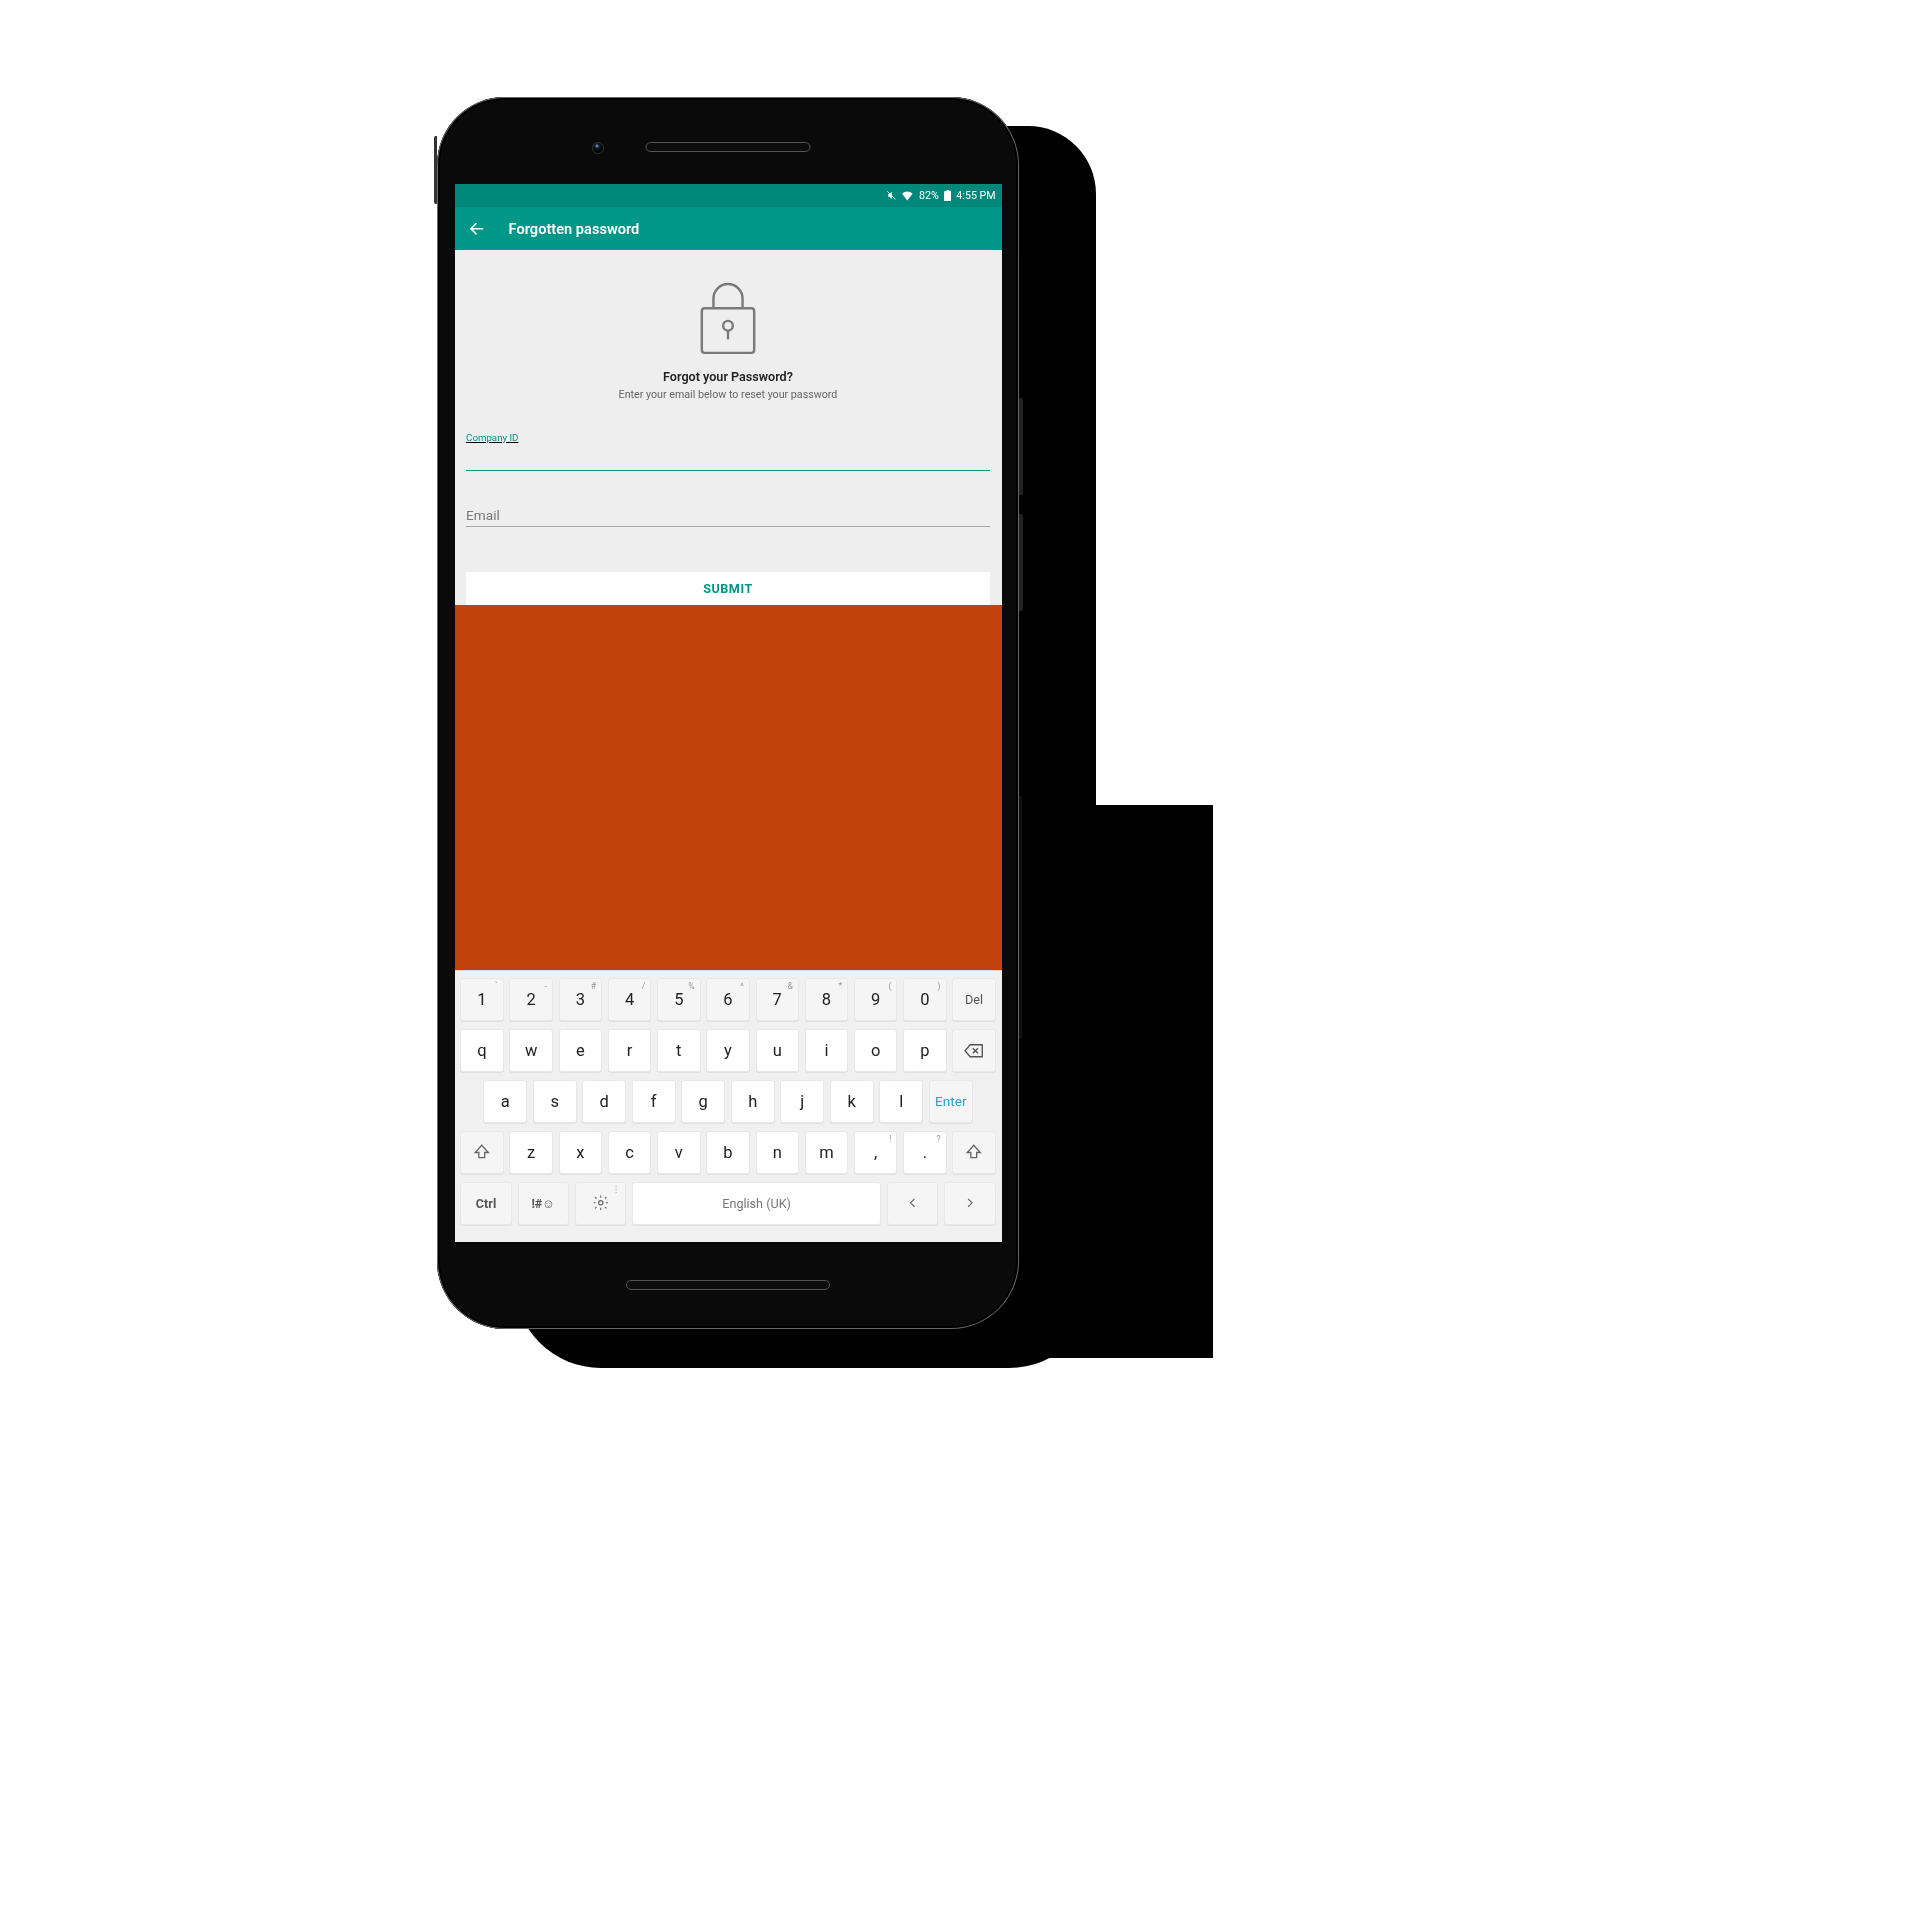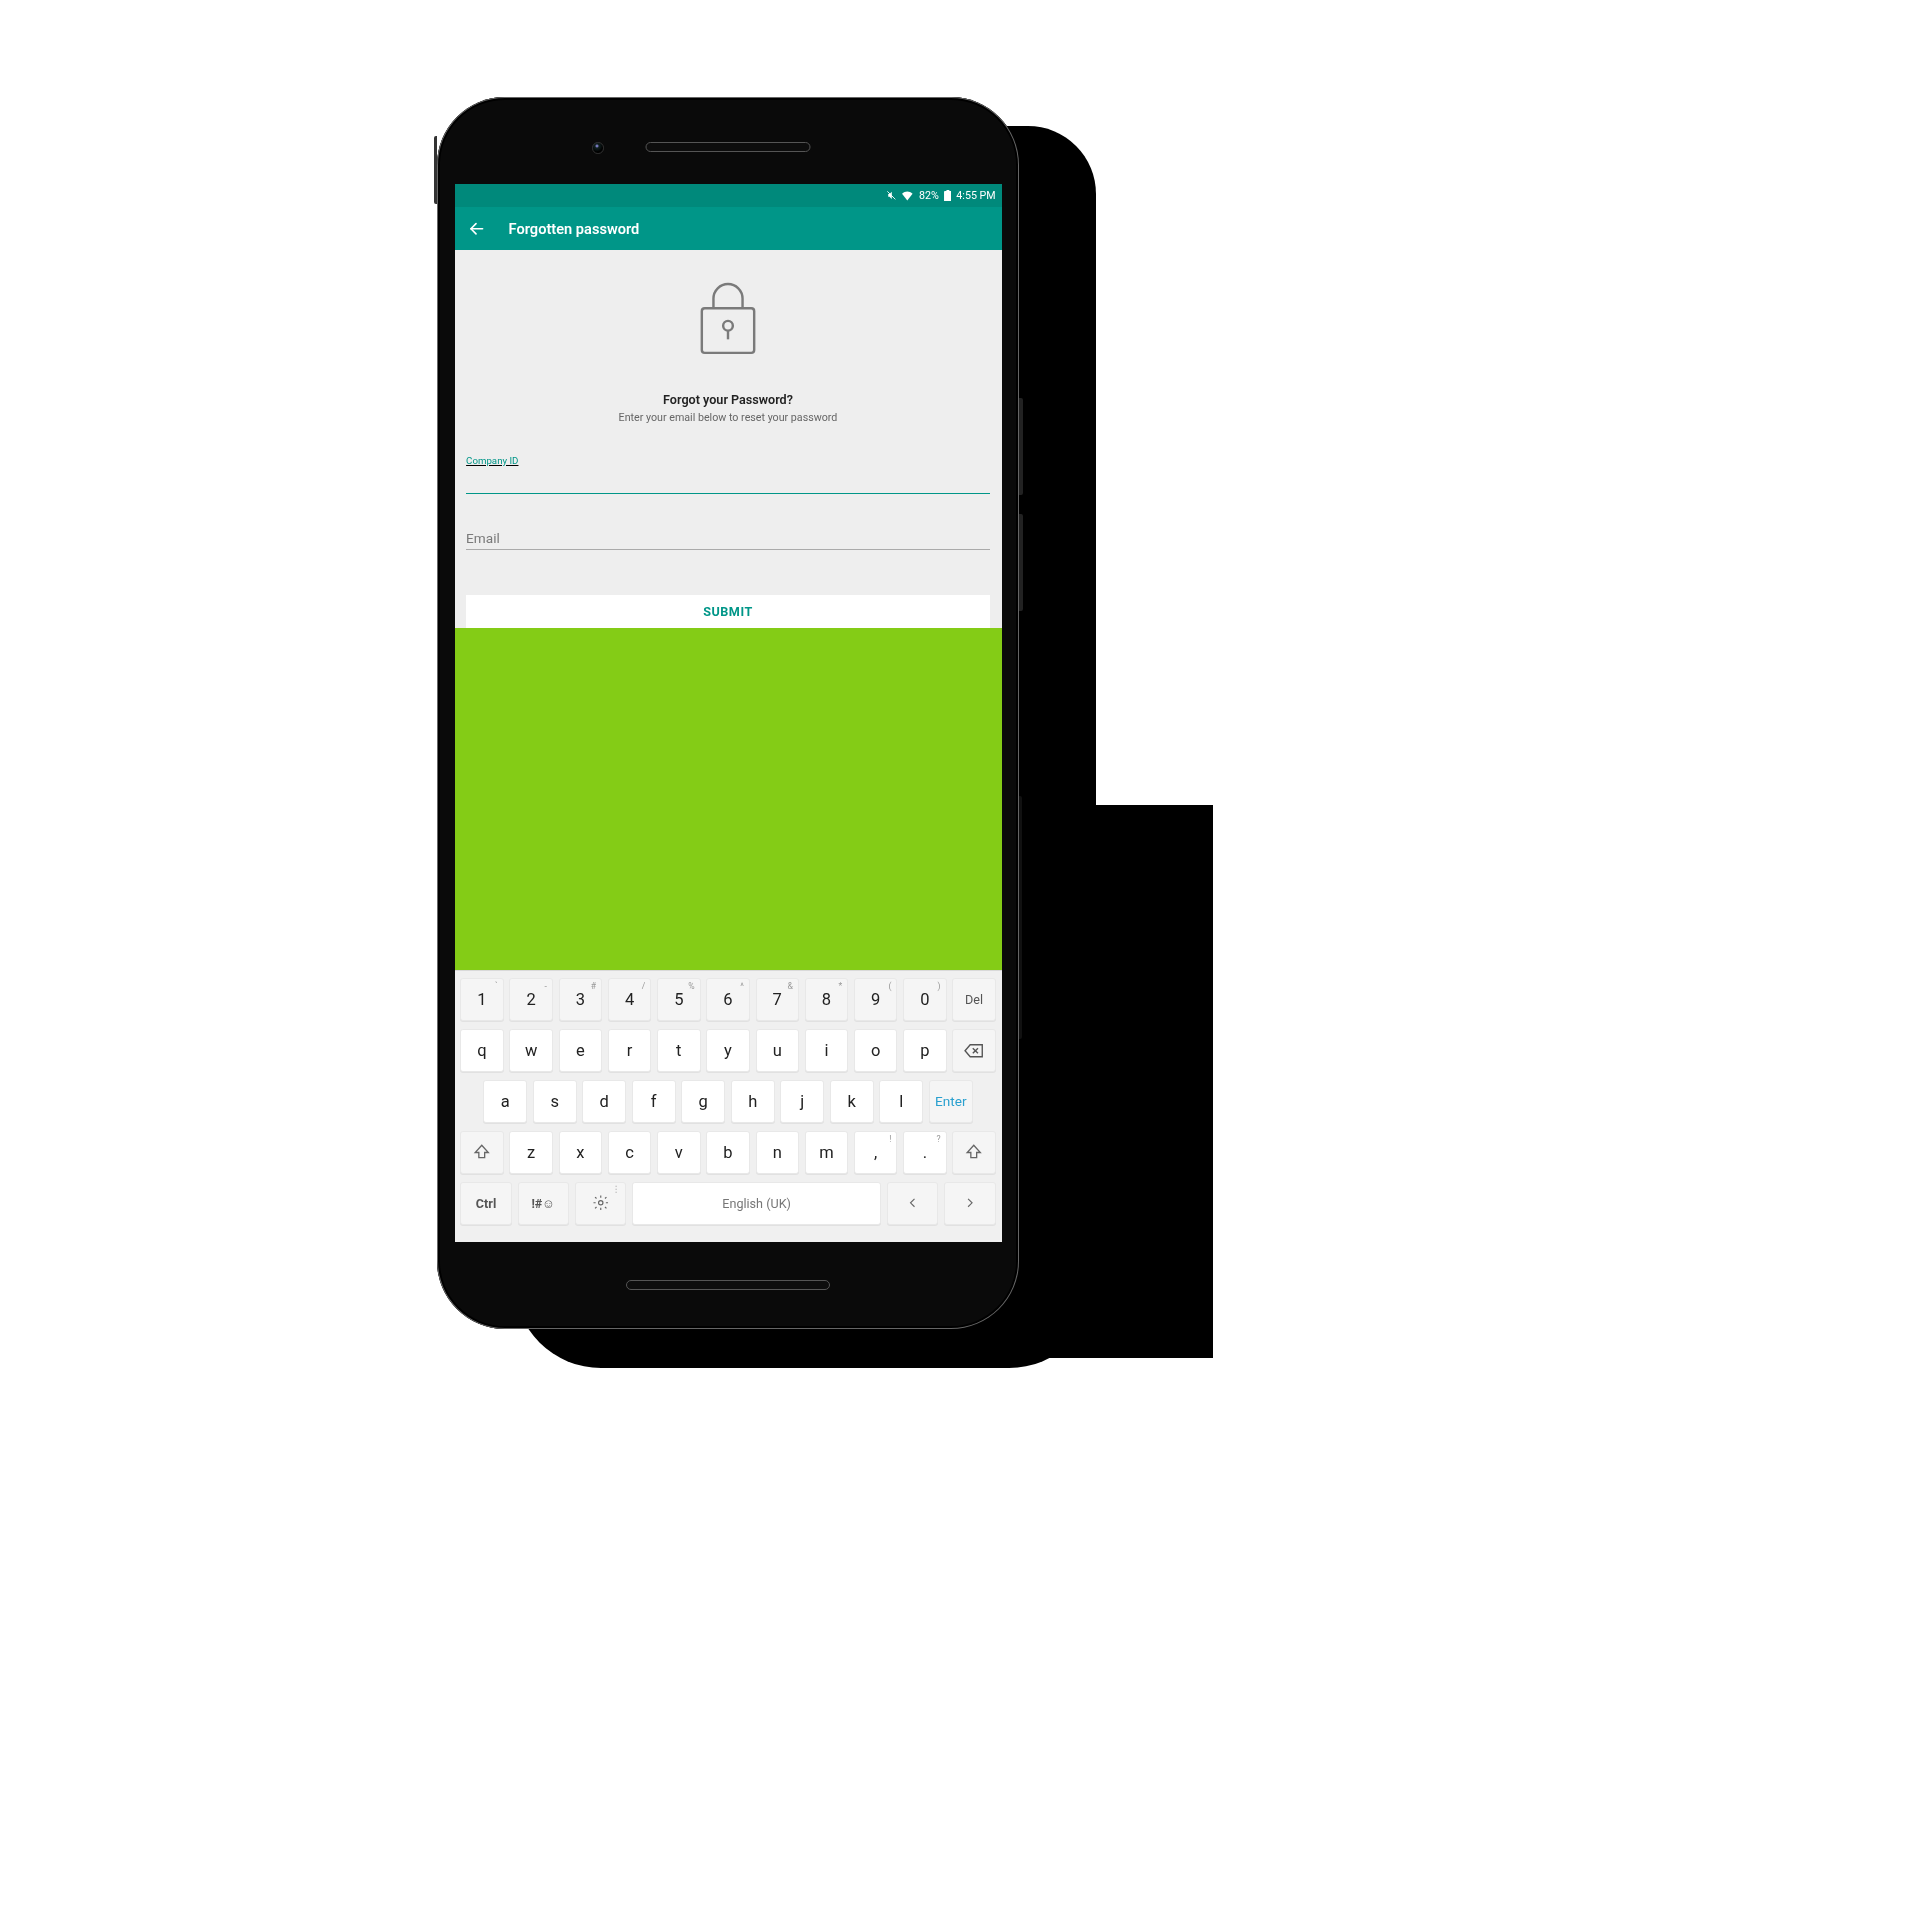--- a/index.html
+++ b/index.html
@@ -84,21 +84,21 @@
     position: absolute;
     right: -2.9px; top: 699px;
     width: 2.9px; height: 243px;
     background: #111;
     border-radius: 0 1.9px 1.9px 0;
   }
   .screen {
     position: absolute;
     left: 17.5px; right: 17.5px;
     top: 87px; bottom: 87px;
-    background: #84cc16;
+    background: #c2410c;
     overflow: hidden;
   }
 
   
   .status-bar {
     height: 23px;
     background: #00897b;
     color: #fff;
     font-size: 10.7px;
     display: flex;
@@ -123,21 +123,21 @@
   .app-bar .back { display:inline-flex; }
   .app-bar .title { font-size: 14.6px; font-weight: 600; }
 
   
   .content {
     padding: 23px 11.6px 0 11.6px;
     background: #eeeeee;
   }
   .lock-wrap { text-align: center; margin-top: 5.8px; }
   .headline {
-    text-align: center; margin-top: 31px;
+    text-align: center; margin-top: 8px;
     font-size: 12.6px; font-weight: 600; color: #222;
   }
   .subline {
     text-align: center; margin-top: 4px;
     font-size: 10.7px; color: #666;
   }
   .field {
     margin-top: 31px;
     text-decoration: underline;
   }

